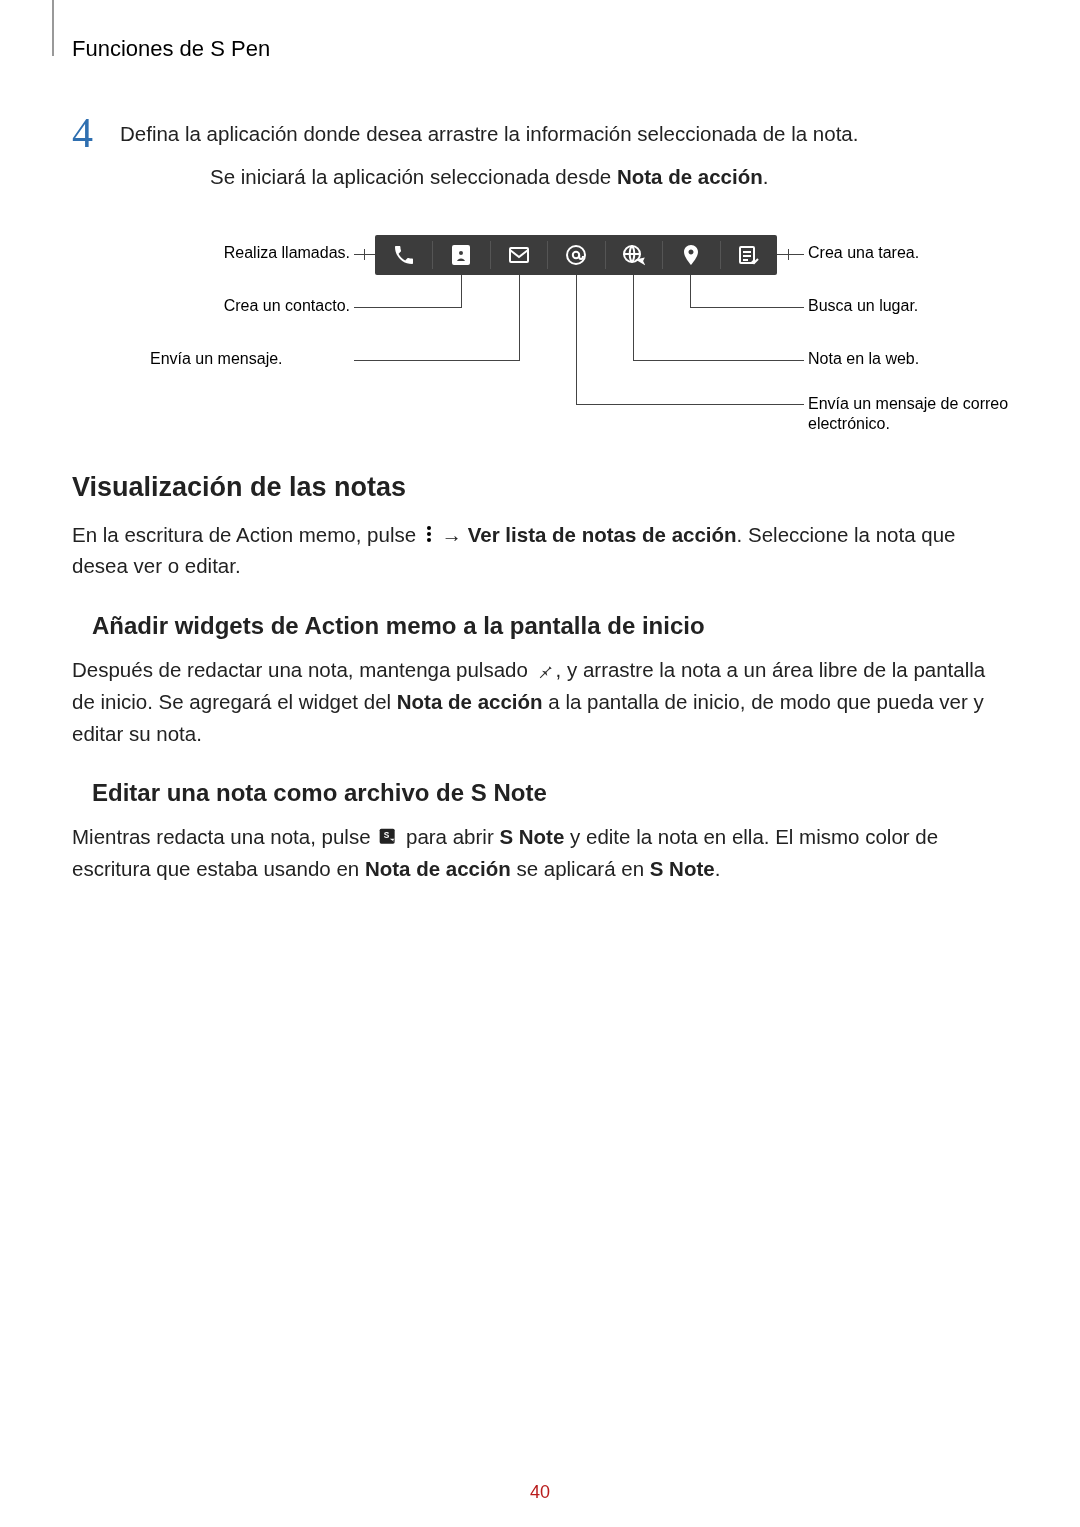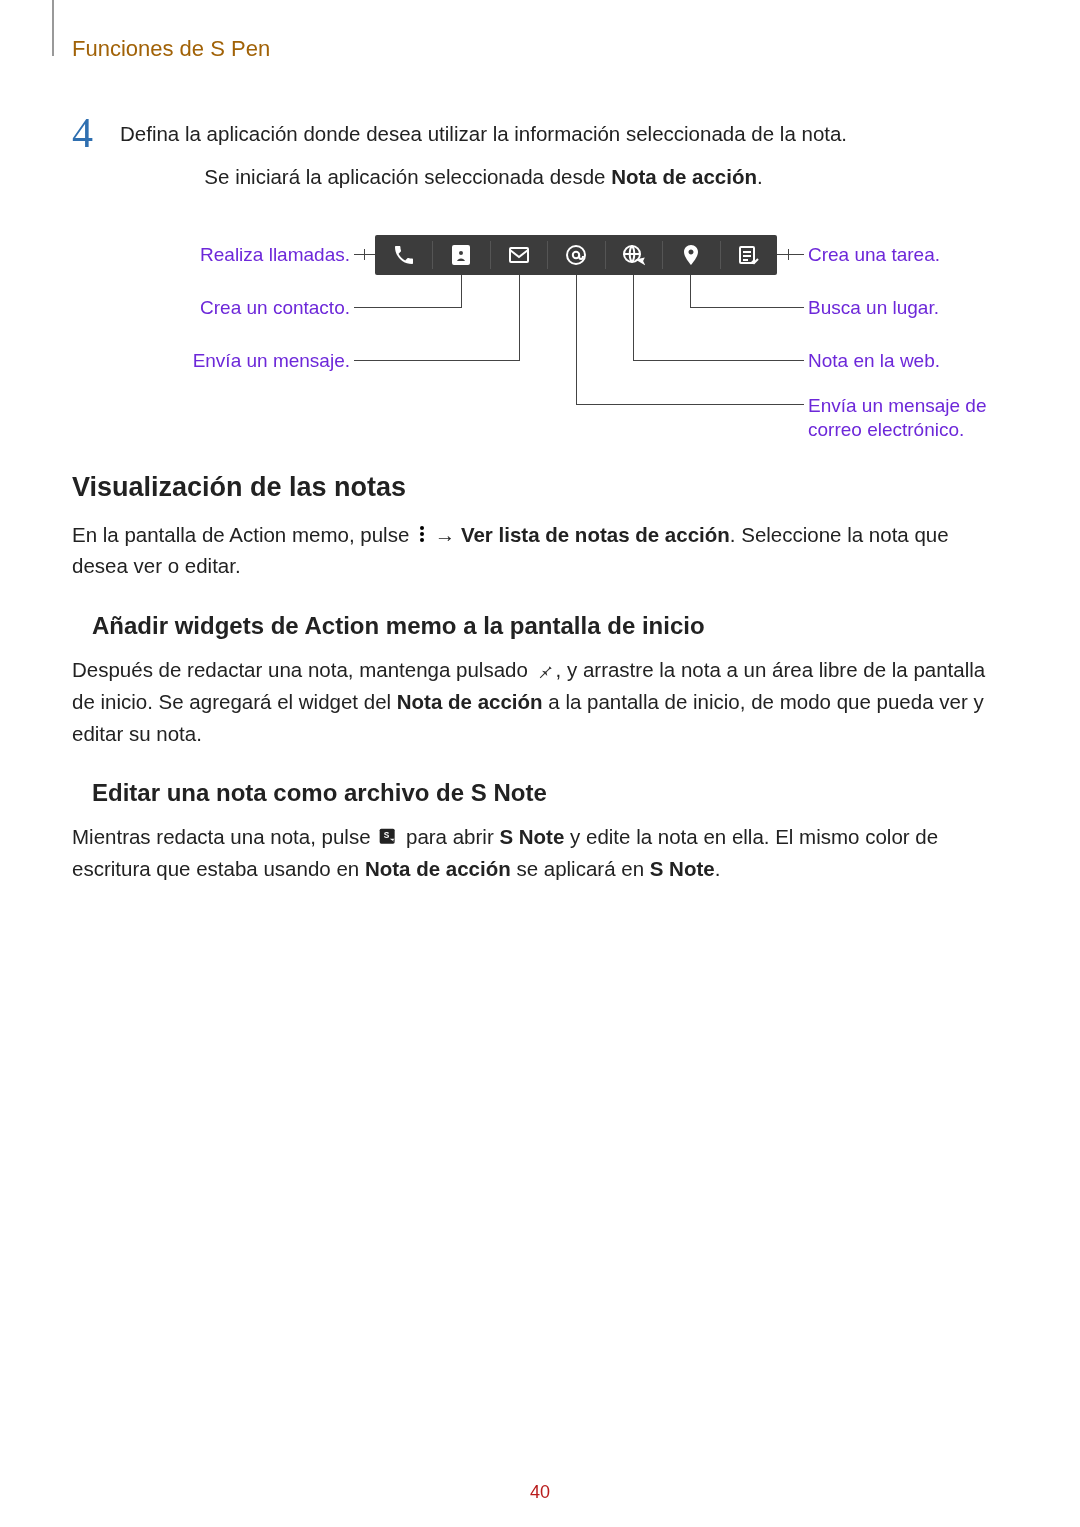--- a/index.html
+++ b/index.html
@@ -1,32 +1,32 @@
 <!DOCTYPE html>
 <html><head>
 <meta charset="utf-8">
 <style>
   * { box-sizing: border-box; margin: 0; padding: 0; }
   html, body { width: 1080px; height: 1527px; background: #fff; font-family: Arial, Helvetica, sans-serif; color: #222; }
   .page { position: relative; width: 1080px; height: 1527px; padding: 30px 72px 0 72px; }
   .vrule { position: absolute; left: 52px; top: 0; width: 2px; height: 56px; background: #999; }
-  .header-title { font-size: 22px; color: #a16207; margin-bottom: 56px; margin-top: 6px; }
+  .header-title { font-size: 22px; color: #000000; margin-bottom: 56px; margin-top: 6px; }
   .step-row { display: flex; align-items: flex-start; gap: 18px; margin-bottom: 28px; }
   .step-num { font-family: Georgia, 'Times New Roman', serif; font-size: 42px; color: #2f6fb0; line-height: 1; margin-top: -6px; min-width: 30px; }
   .step-text p { font-size: 20.5px; line-height: 1.6; }
   .step-text p + p { margin-top: 10px; text-align: center; }
   .bold { font-weight: 700; }
 
   
   .diagram { position: relative; width: 100%; height: 210px; margin: 0 auto 40px auto; }
   .iconbar { position: absolute; left: 303px; top: 13px; width: 402px; height: 40px; background: #3c3c3c; border-radius: 2px; display: flex; }
   .cell { flex: 1; display: flex; align-items: center; justify-content: center; position: relative; }
   .cell + .cell::before { content: ""; position: absolute; left: 0; top: 6px; bottom: 6px; width: 1px; background: #555; }
   .ic svg { width: 24px; height: 24px; display: block; }
-  .dlabel { position: absolute; font-size: 19px; color: #6d28d9; white-space: nowrap; }
+  .dlabel { position: absolute; font-size: 16px; color: #000000; white-space: nowrap; }
   .dline { position: absolute; background: #444; }
 
   
   h2 { font-size: 27px; font-weight: 700; margin-top: 2px; margin-bottom: 16px; }
   h3 { font-size: 24px; font-weight: 700; margin-top: 30px; margin-bottom: 14px; margin-left: 20px; }
   .para { font-size: 20.5px; line-height: 1.55; margin-bottom: 6px; }
   .inline-icon { display: inline-block; vertical-align: middle; margin: 0 2px; position: relative; top: -2px; }
   .inline-icon svg { display: block; }
 
   .pagenum { position: absolute; bottom: 24px; left: 0; right: 0; text-align: center; font-size: 18px; color: #b91c1c; }
@@ -34,21 +34,21 @@
 </head>
 <body>
 
 <div class="page">
   <div class="vrule"></div>
   <div class="header-title">Funciones de S Pen</div>
 
   <div class="step-row">
     <div class="step-num">4</div>
     <div class="step-text">
-      <p>Defina la aplicación donde desea utilizar la información seleccionada de la nota.</p>
+      <p>Defina la aplicación donde desea arrastre la información seleccionada de la nota.</p>
       <p>
         <span>Se iniciará la aplicación seleccionada desde </span><span class="bold">Nota de acción</span><span>.</span>
       </p>
     </div>
   </div>
 
   <div class="diagram">
 
     <div class="iconbar">
       <div class="cell ic">
@@ -92,21 +92,21 @@
         <svg viewBox="0 0 24 24" fill="none" stroke="#fff" stroke-width="2">
             <rect x="4" y="4" width="14" height="16" rx="1"></rect>
             <path d="M7 9h8M7 13h8M7 17h5"></path>
             <path d="M16 18l2 2 4-4"></path>
           </svg>
       </div>
     </div>
 
     <span class="dlabel" style="left:98px; top:22px; text-align:right; width:180px;">Realiza llamadas.</span>
     <span class="dlabel" style="left:88px; top:75px; text-align:right; width:190px;">Crea un contacto.</span>
-    <span class="dlabel" style="left:78px; top:128px; text-align:right; width:200px;">Envía un mensaje.</span>
+    <span class="dlabel" style="left:78px; top:128px; width:200px;">Envía un mensaje.</span>
 
     <span class="dlabel" style="left:736px; top:22px;">Crea una tarea.</span>
     <span class="dlabel" style="left:736px; top:75px;">Busca un lugar.</span>
     <span class="dlabel" style="left:736px; top:128px;">Nota en la web.</span>
     <span class="dlabel" style="left:736px; top:172px; white-space:normal; width:230px; line-height:1.3;">Envía un mensaje de correo electrónico.</span>
 
     <div class="dline" style="left:282px; top:32px; width:21px; height:1px;"></div>
     <div class="dline" style="left:292px; top:27px; width:1px; height:11px;"></div>
 
     <div class="dline" style="left:282px; top:85px; width:107px; height:1px;"></div>
@@ -123,21 +123,21 @@
 
     <div class="dline" style="left:561px; top:138px; width:171px; height:1px;"></div>
     <div class="dline" style="left:561px; top:53px; width:1px; height:86px;"></div>
 
     <div class="dline" style="left:504px; top:182px; width:228px; height:1px;"></div>
     <div class="dline" style="left:504px; top:53px; width:1px; height:130px;"></div>
   </div>
 
   <h2>Visualización de las notas</h2>
   <p class="para">
-    <span>En la pantalla de Action memo, pulse </span><span class="inline-icon"><svg width="10" height="20" viewBox="0 0 10 20">
+    <span>En la escritura de Action memo, pulse </span><span class="inline-icon"><svg width="10" height="20" viewBox="0 0 10 20">
           <circle cx="5" cy="4" r="2"></circle>
           <circle cx="5" cy="10" r="2"></circle>
           <circle cx="5" cy="16" r="2"></circle>
         </svg></span><span> → </span><span class="bold">Ver lista de notas de acción</span><span>. Seleccione la nota que desea ver o editar.</span>
   </p>
 
   <h3>Añadir widgets de Action memo a la pantalla de inicio</h3>
   <p class="para">
     <span>Después de redactar una nota, mantenga pulsado </span><span class="inline-icon"><svg width="18" height="18" viewBox="0 0 24 24" fill="#333">
           <path d="M14 3l7 7-3 1-4 4 1 5-3-3-6 6-1-1 6-6-3-3 5 1 4-4 1-3z"></path>

